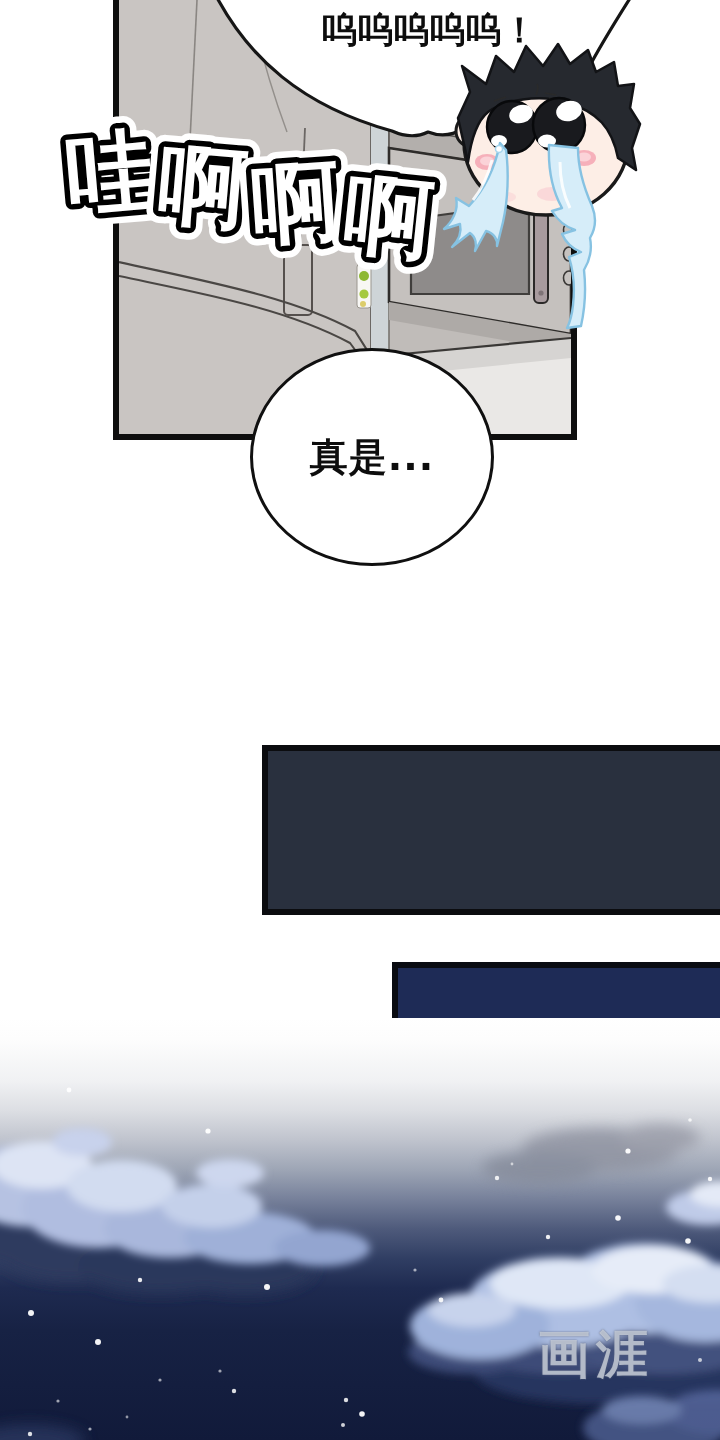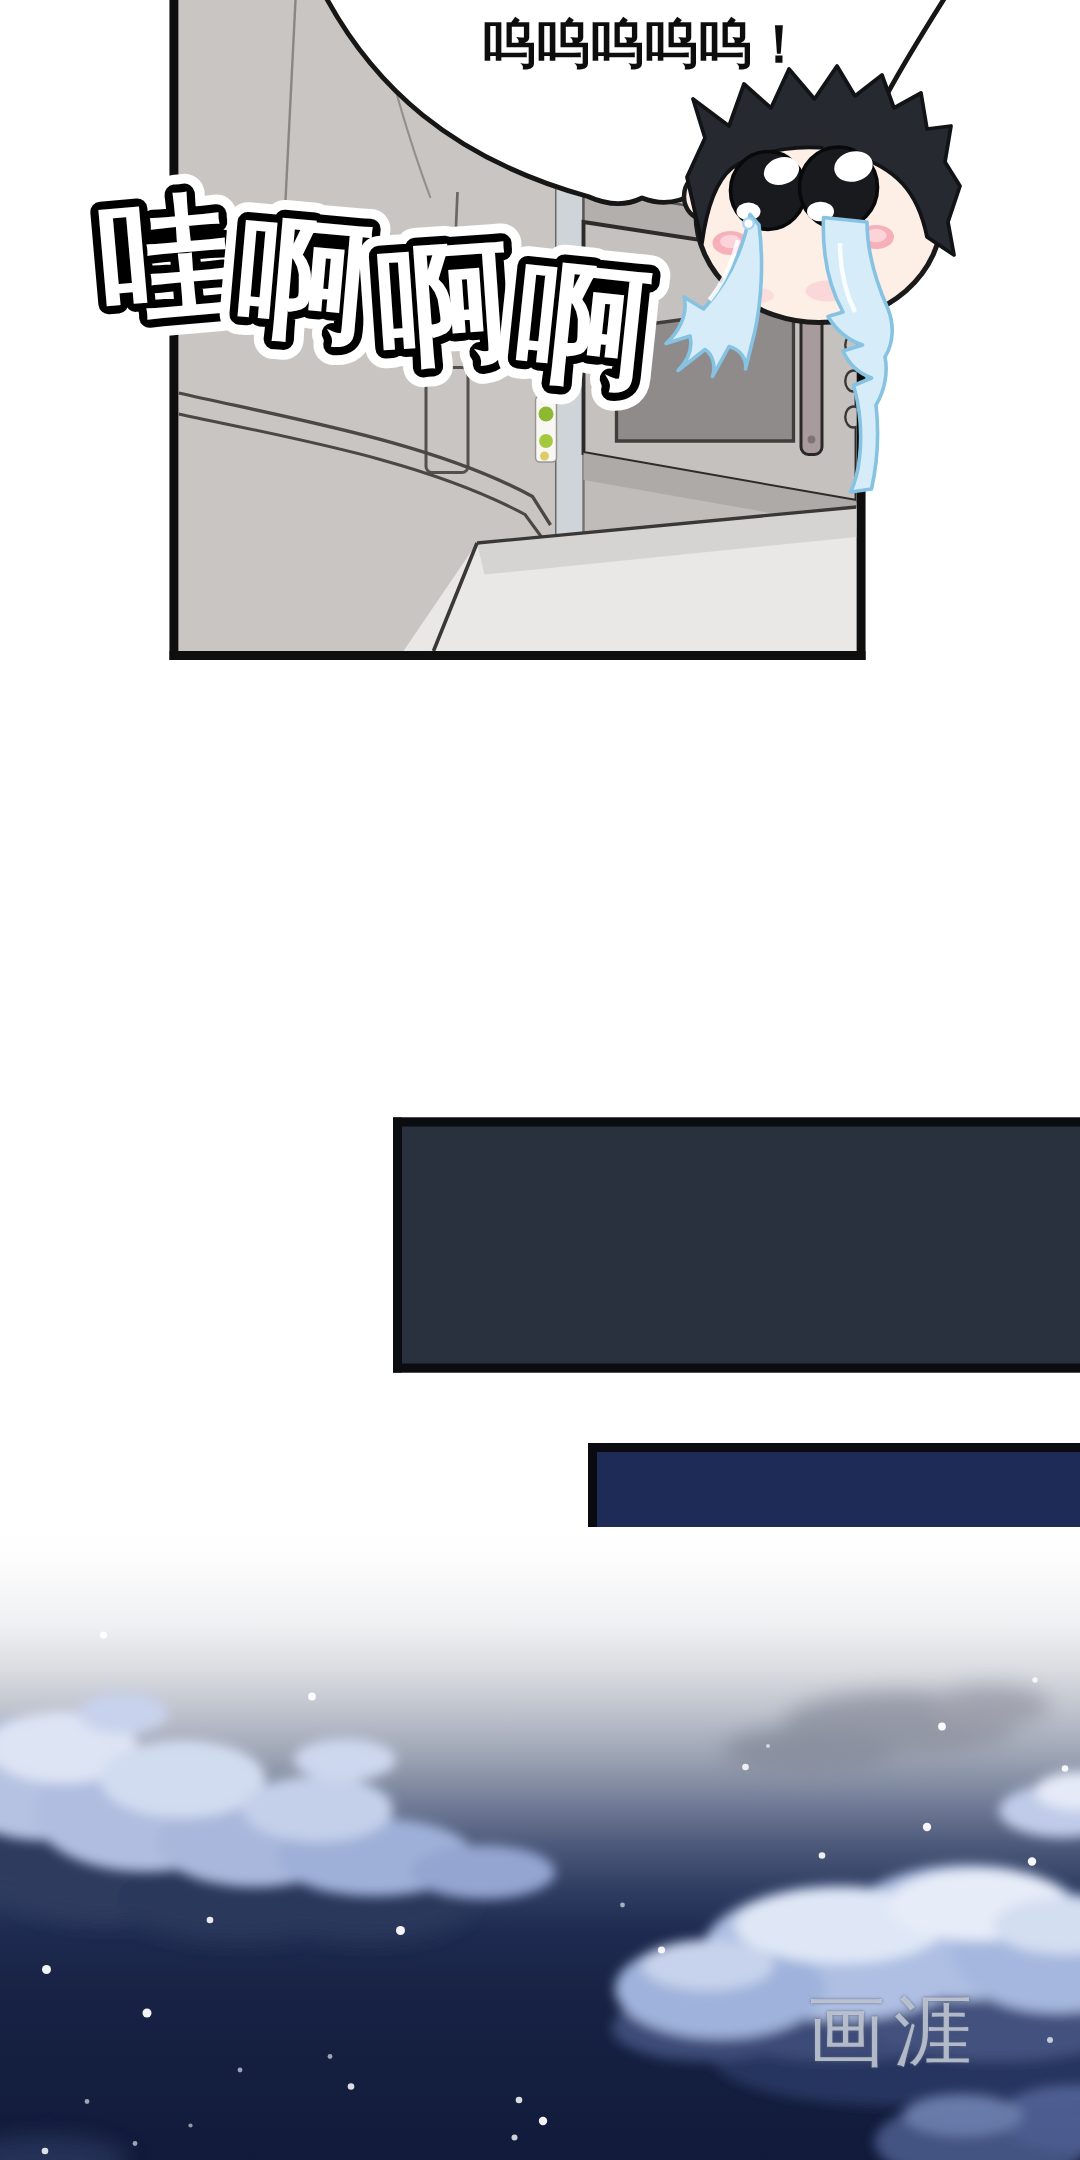--- a/index.html
+++ b/index.html
@@ -29,21 +29,21 @@
                 border:6px solid #090b11;border-right:none;box-sizing:border-box;}
 
   
   #night-sky{left:0;top:1018px;width:720px;height:422px;
     background:linear-gradient(180deg,#ffffff 0%,#fdfdfd 5%,#f0f1f3 15%,#dcdee3 22%,
       #bfc3cd 29%,#9da5b5 36%,#76809a 43%,#4e5a7b 50%,#303e63 57%,#1e2a50 64%,
       #172244 74%,#111a3a 100%);}
   #sky-art{left:0;top:1018px;width:720px;height:422px;}
 
   
-  #wm-logo{left:538px;top:1320px;font-size:52px;font-weight:400;letter-spacing:6px;
+  #wm-logo{left:538px;top:1320px;font-size:52px;font-weight:700;letter-spacing:6px;
            color:rgba(205,211,222,0.78);text-shadow:0 0 2px rgba(90,100,125,0.9);white-space:nowrap;}
   #wm-sub{left:544px;top:1388px;font-size:31px;font-weight:400;letter-spacing:3px;
           color:rgba(206,212,224,0.85);white-space:nowrap;}
 </style>
 </head>
 <body>
 
 <div id="stage">
 
   <div id="panel-kitchen" class="abs">
@@ -154,20 +154,23 @@
              L 486,231 C 494,233 498,240 497,246 L 503,222 C 508,200 509,172 506,150 Z" fill="#d6edf9" stroke="#86c2e2" stroke-width="2.4" stroke-linejoin="round"></path>
     <path d="M 549,145 C 548,170 552,190 562,208 L 552,211 C 558,221 566,227 575,230
              L 562,234 C 566,243 573,249 581,252 L 569,257 C 573,270 575,288 573,305
              C 572,315 570,322 567,328 L 581,326 C 585,308 586,288 584,270
              C 590,260 592,248 590,238 C 596,228 596,216 592,206 C 584,188 578,168 578,148 Z" fill="#d6edf9" stroke="#86c2e2" stroke-width="2.4" stroke-linejoin="round"></path>
     <path d="M 492,160 C 488,176 481,190 473,200" stroke="#ffffff" stroke-width="3" fill="none" opacity="0.85"></path>
     <path d="M 560,162 C 560,180 564,196 570,208" stroke="#ffffff" stroke-width="3" fill="none" opacity="0.85"></path>
     <circle cx="499" cy="149" r="3.5" fill="#ffffff" stroke="#a5d5ee" stroke-width="1.5"></circle>
   </svg>
 
+  <div id="bubble-ellipse" class="abs">
+    <span class="txt">真是...</span>
+  </div>
 
   <div id="panel-dark-1" class="abs"></div>
   <div id="panel-dark-2" class="abs"></div>
 
   <div id="night-sky" class="abs"></div>
   <svg id="sky-art" class="abs" width="720" height="422" viewBox="0 1018 720 422">
     <defs>
       <filter id="b4" x="-60%" y="-60%" width="220%" height="220%">
           <feGaussianBlur stdDeviation="4"></feGaussianBlur>
         </filter>

